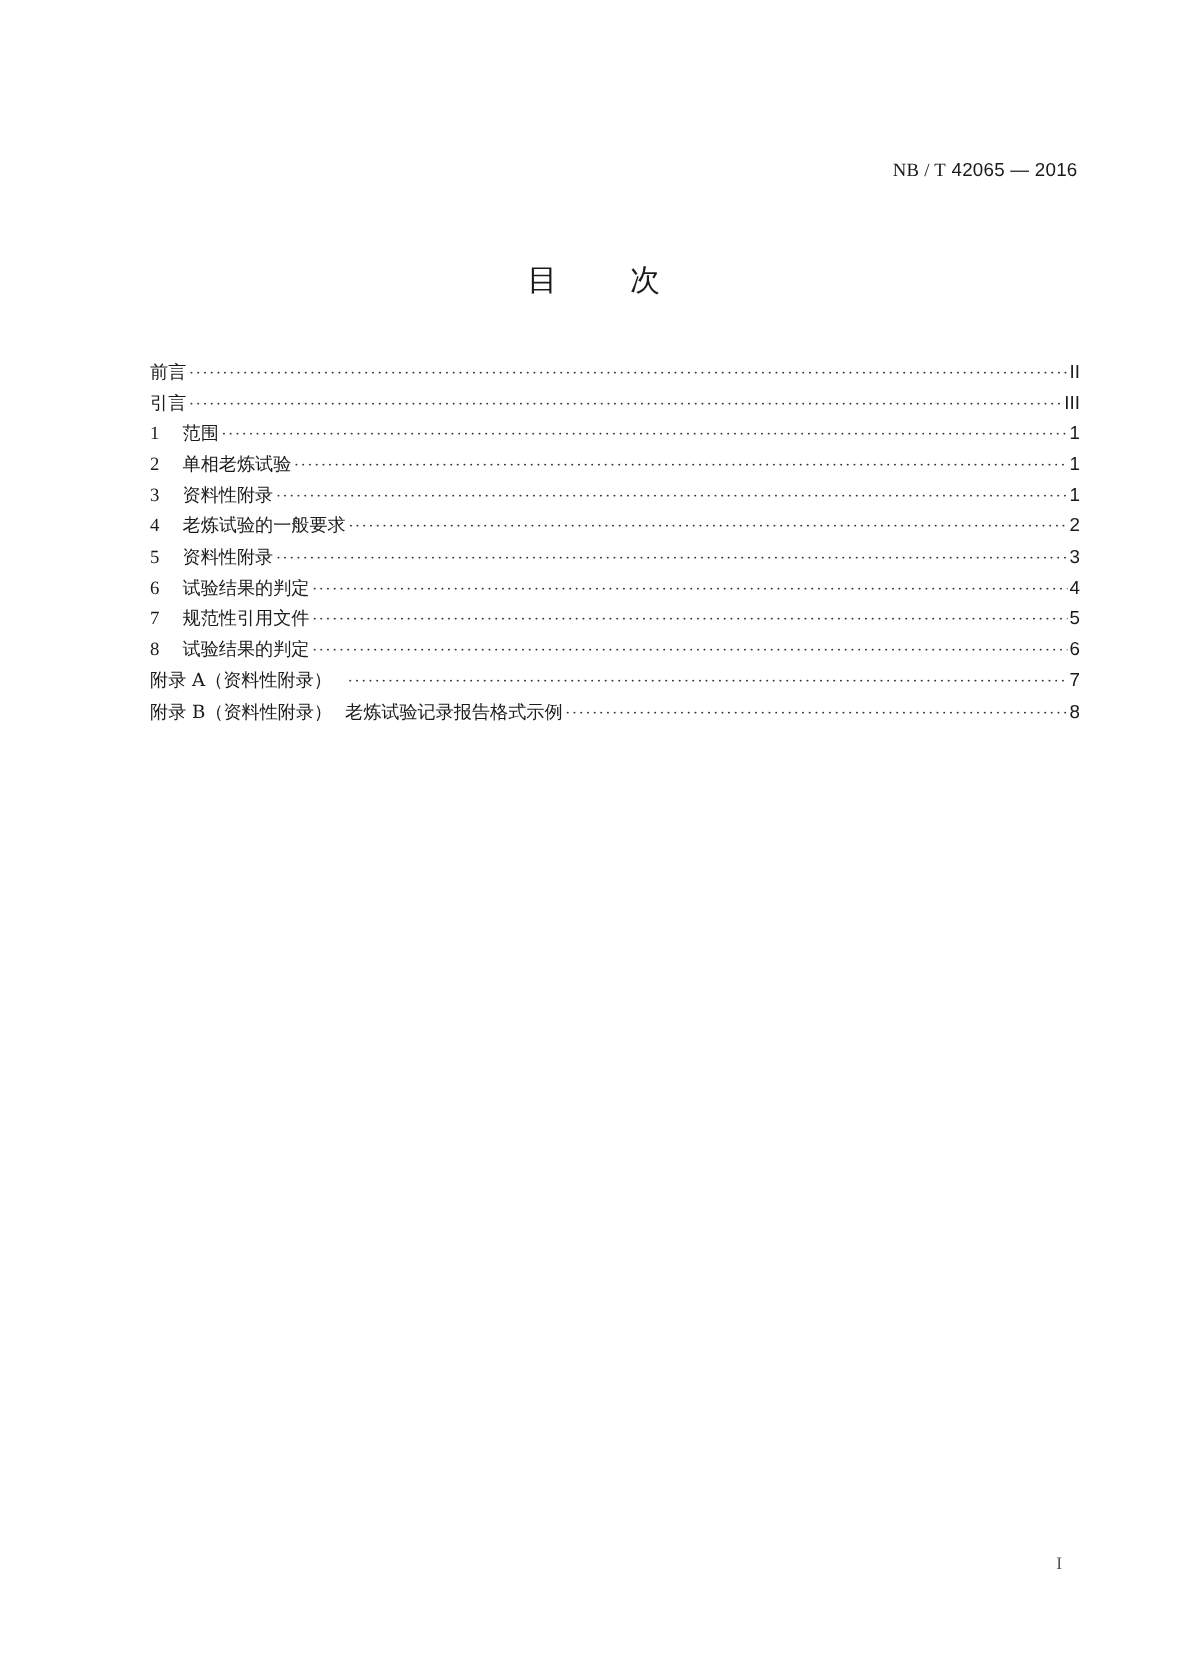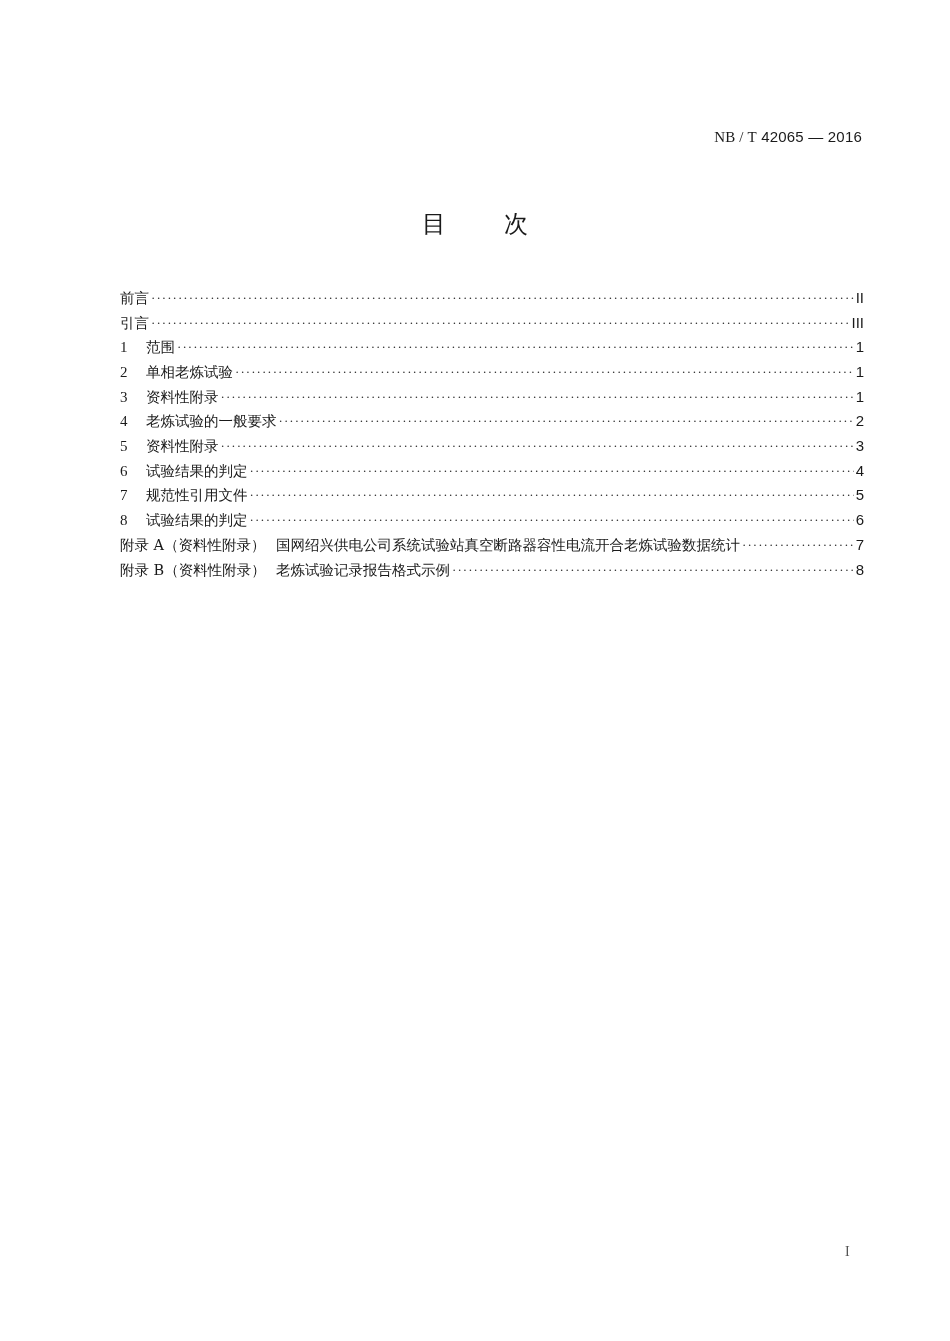--- a/index.html
+++ b/index.html
@@ -84,21 +84,20 @@
     <span class="page">5</span>
   </div>
   <div class="row">
     <span class="num">8</span>
     <span class="label">试验结果的判定</span>
     <span class="leader">························································································································································</span>
     <span class="page">6</span>
   </div>
   <div class="row">
     <span class="appx-tag">附录 A（资料性附录）</span>
-    <span class="label">国网绍兴供电公司系统试验站真空断路器容性电流开合老炼试验数据统计</span>
     <span class="leader">························································································································································</span>
     <span class="page">7</span>
   </div>
   <div class="row">
     <span class="appx-tag">附录 B（资料性附录）</span>
     <span class="label">老炼试验记录报告格式示例</span>
     <span class="leader">························································································································································</span>
     <span class="page">8</span>
   </div>
 </div>

